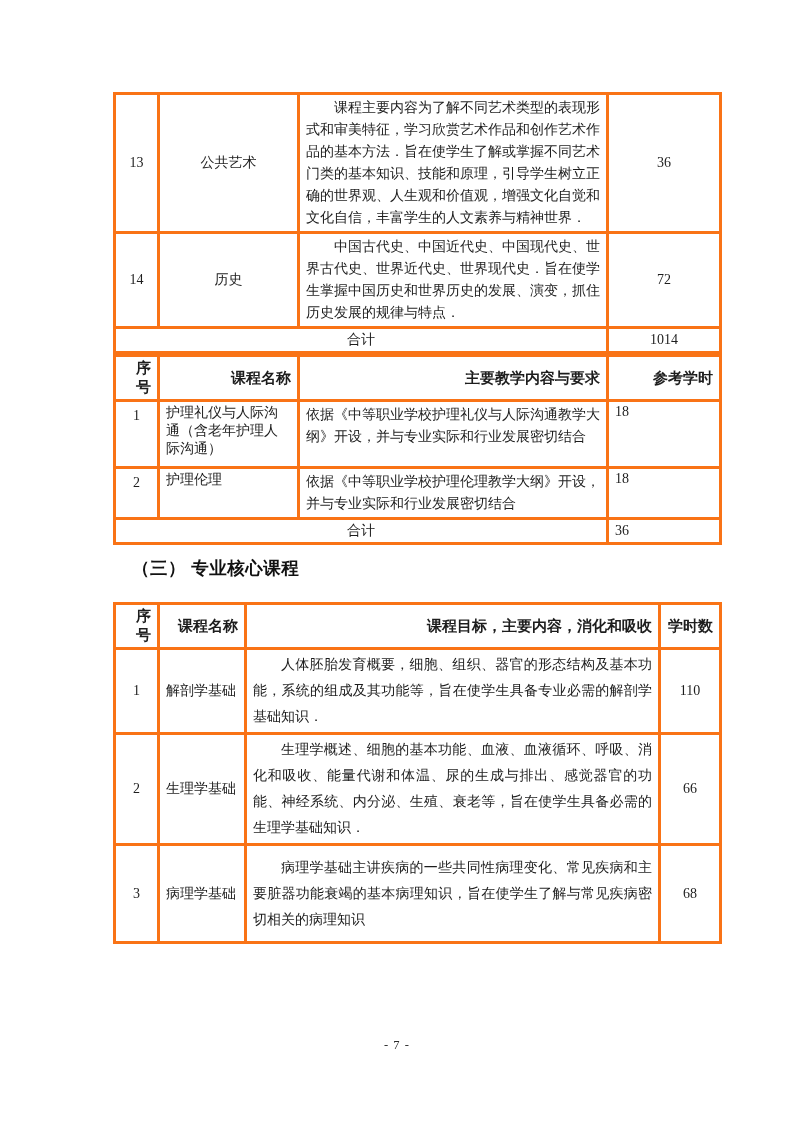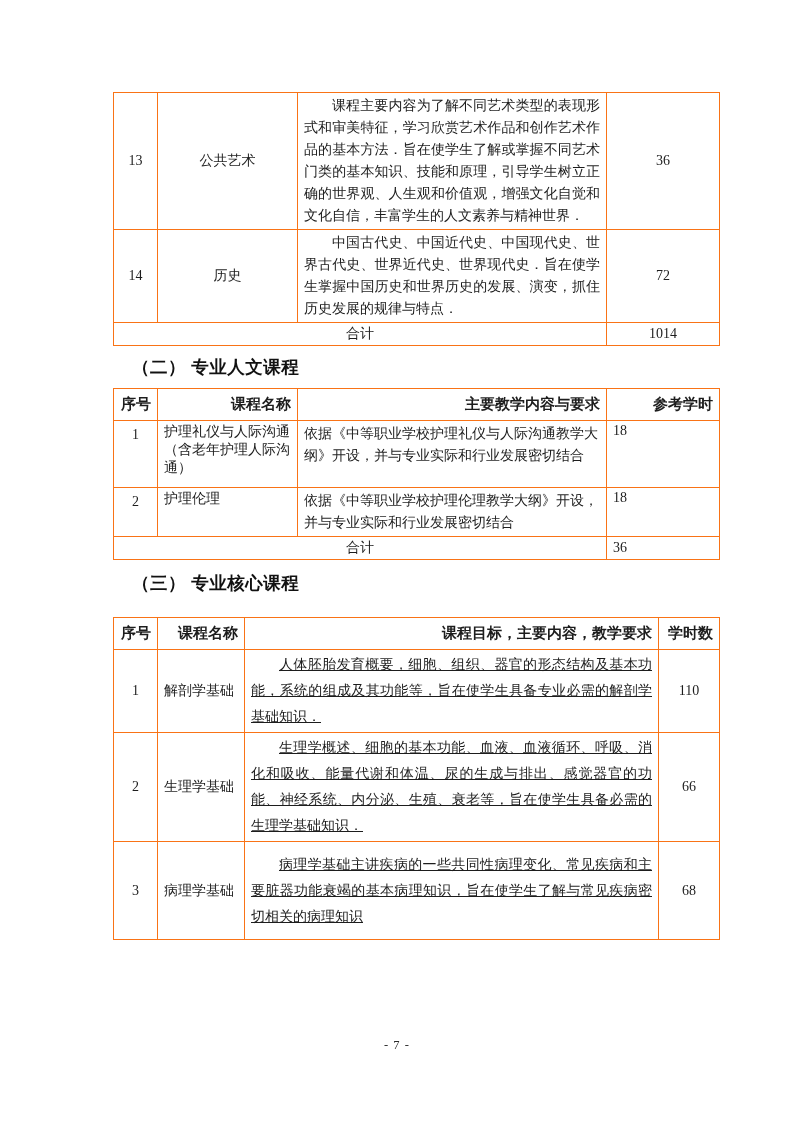--- a/index.html
+++ b/index.html
@@ -9,21 +9,21 @@
     font-family:"Liberation Serif","DejaVu Serif",serif;
   }
   .page{position:absolute;inset:0;background:#fff;}
   .content{position:absolute;left:113px;top:0;width:606px;}
 
   table.doc{
     border-collapse:collapse;table-layout:fixed;width:606px;
     font-size:14px;color:#1d1d1d;
   }
   table.doc td,table.doc th{
-    border:1px solid #f97316;
+    border:3px solid #f97316;
     padding:2px 6px;
     overflow:hidden;
   }
   
   .t12 col.c1{width:44px}.t12 col.c2{width:140px}.t12 col.c3{width:309px}.t12 col.c4{width:113px}
   
   .t3 col.c1{width:44px}.t3 col.c2{width:87px}.t3 col.c3{width:414px}.t3 col.c4{width:61px}
 
   th.hdr{
     font-family:"Liberation Sans","DejaVu Sans",sans-serif;
@@ -32,21 +32,21 @@
   td.no{text-align:center;vertical-align:middle;}
   td.name-c{text-align:center;vertical-align:middle;}
   td.name-l{text-align:left;vertical-align:top;padding:6px 6px 2px 8px;}
   td.name-m{text-align:left;vertical-align:middle;padding:2px 8px 2px 12px;}
   td.body-just{
     text-align:justify;text-justify:inter-ideograph;vertical-align:middle;
     line-height:22px;padding:3px 8px;
   }
   td.body-just .ind{text-indent:2em;display:block;text-align:justify;}
   td.body3{
-    text-align:justify;vertical-align:middle;line-height:26px;padding:4px 12px;text-decoration:underline;
+    text-align:justify;vertical-align:middle;line-height:26px;padding:4px 12px;
   }
   td.body3 .ind{text-indent:2em;display:block;text-align:justify;}
   td.body-plain{
     text-align:left;vertical-align:top;line-height:22px;padding:4px 8px;
   }
   td.hours-c{text-align:center;vertical-align:middle;}
   td.hours-t{text-align:left;vertical-align:top;padding:5px 4px 2px 6px;margin-left:28px;}
   td.total-label{text-align:center;vertical-align:middle;}
   td.total-c{text-align:center;vertical-align:middle;}
   td.total-l{text-align:left;vertical-align:middle;padding-left:6px;}
@@ -91,21 +91,20 @@
           </td>
           <td class="hours-c">72</td>
         </tr>
         <tr style="height:23px">
           <td class="total-label" colspan="3">合计</td>
           <td class="total-c">1014</td>
         </tr>
       </tbody>
     </table>
 
-    <h2 class="sect">（二） 专业人文课程</h2>
 
     <table class="doc t12">
       <colgroup>
           <col class="c1">
           <col class="c2">
           <col class="c3">
           <col class="c4">
         </colgroup>
       <tbody>
         <tr style="height:32px">
@@ -139,21 +138,21 @@
       <colgroup>
           <col class="c1">
           <col class="c2">
           <col class="c3">
           <col class="c4">
         </colgroup>
       <tbody>
         <tr style="height:32px">
           <th class="hdr">序号</th>
           <th class="hdr">课程名称</th>
-          <th class="hdr">课程目标，主要内容，教学要求</th>
+          <th class="hdr">课程目标，主要内容，消化和吸收</th>
           <th class="hdr">学时数</th>
         </tr>
         <tr style="height:83px">
           <td class="no">1</td>
           <td class="name-m">解剖学基础</td>
           <td class="body3">
             <span class="ind">人体胚胎发育概要，细胞、组织、器官的形态结构及基本功能，系统的组成及其功能等，旨在使学生具备专业必需的解剖学基础知识．</span>
           </td>
           <td class="hours-c">110</td>
         </tr>

